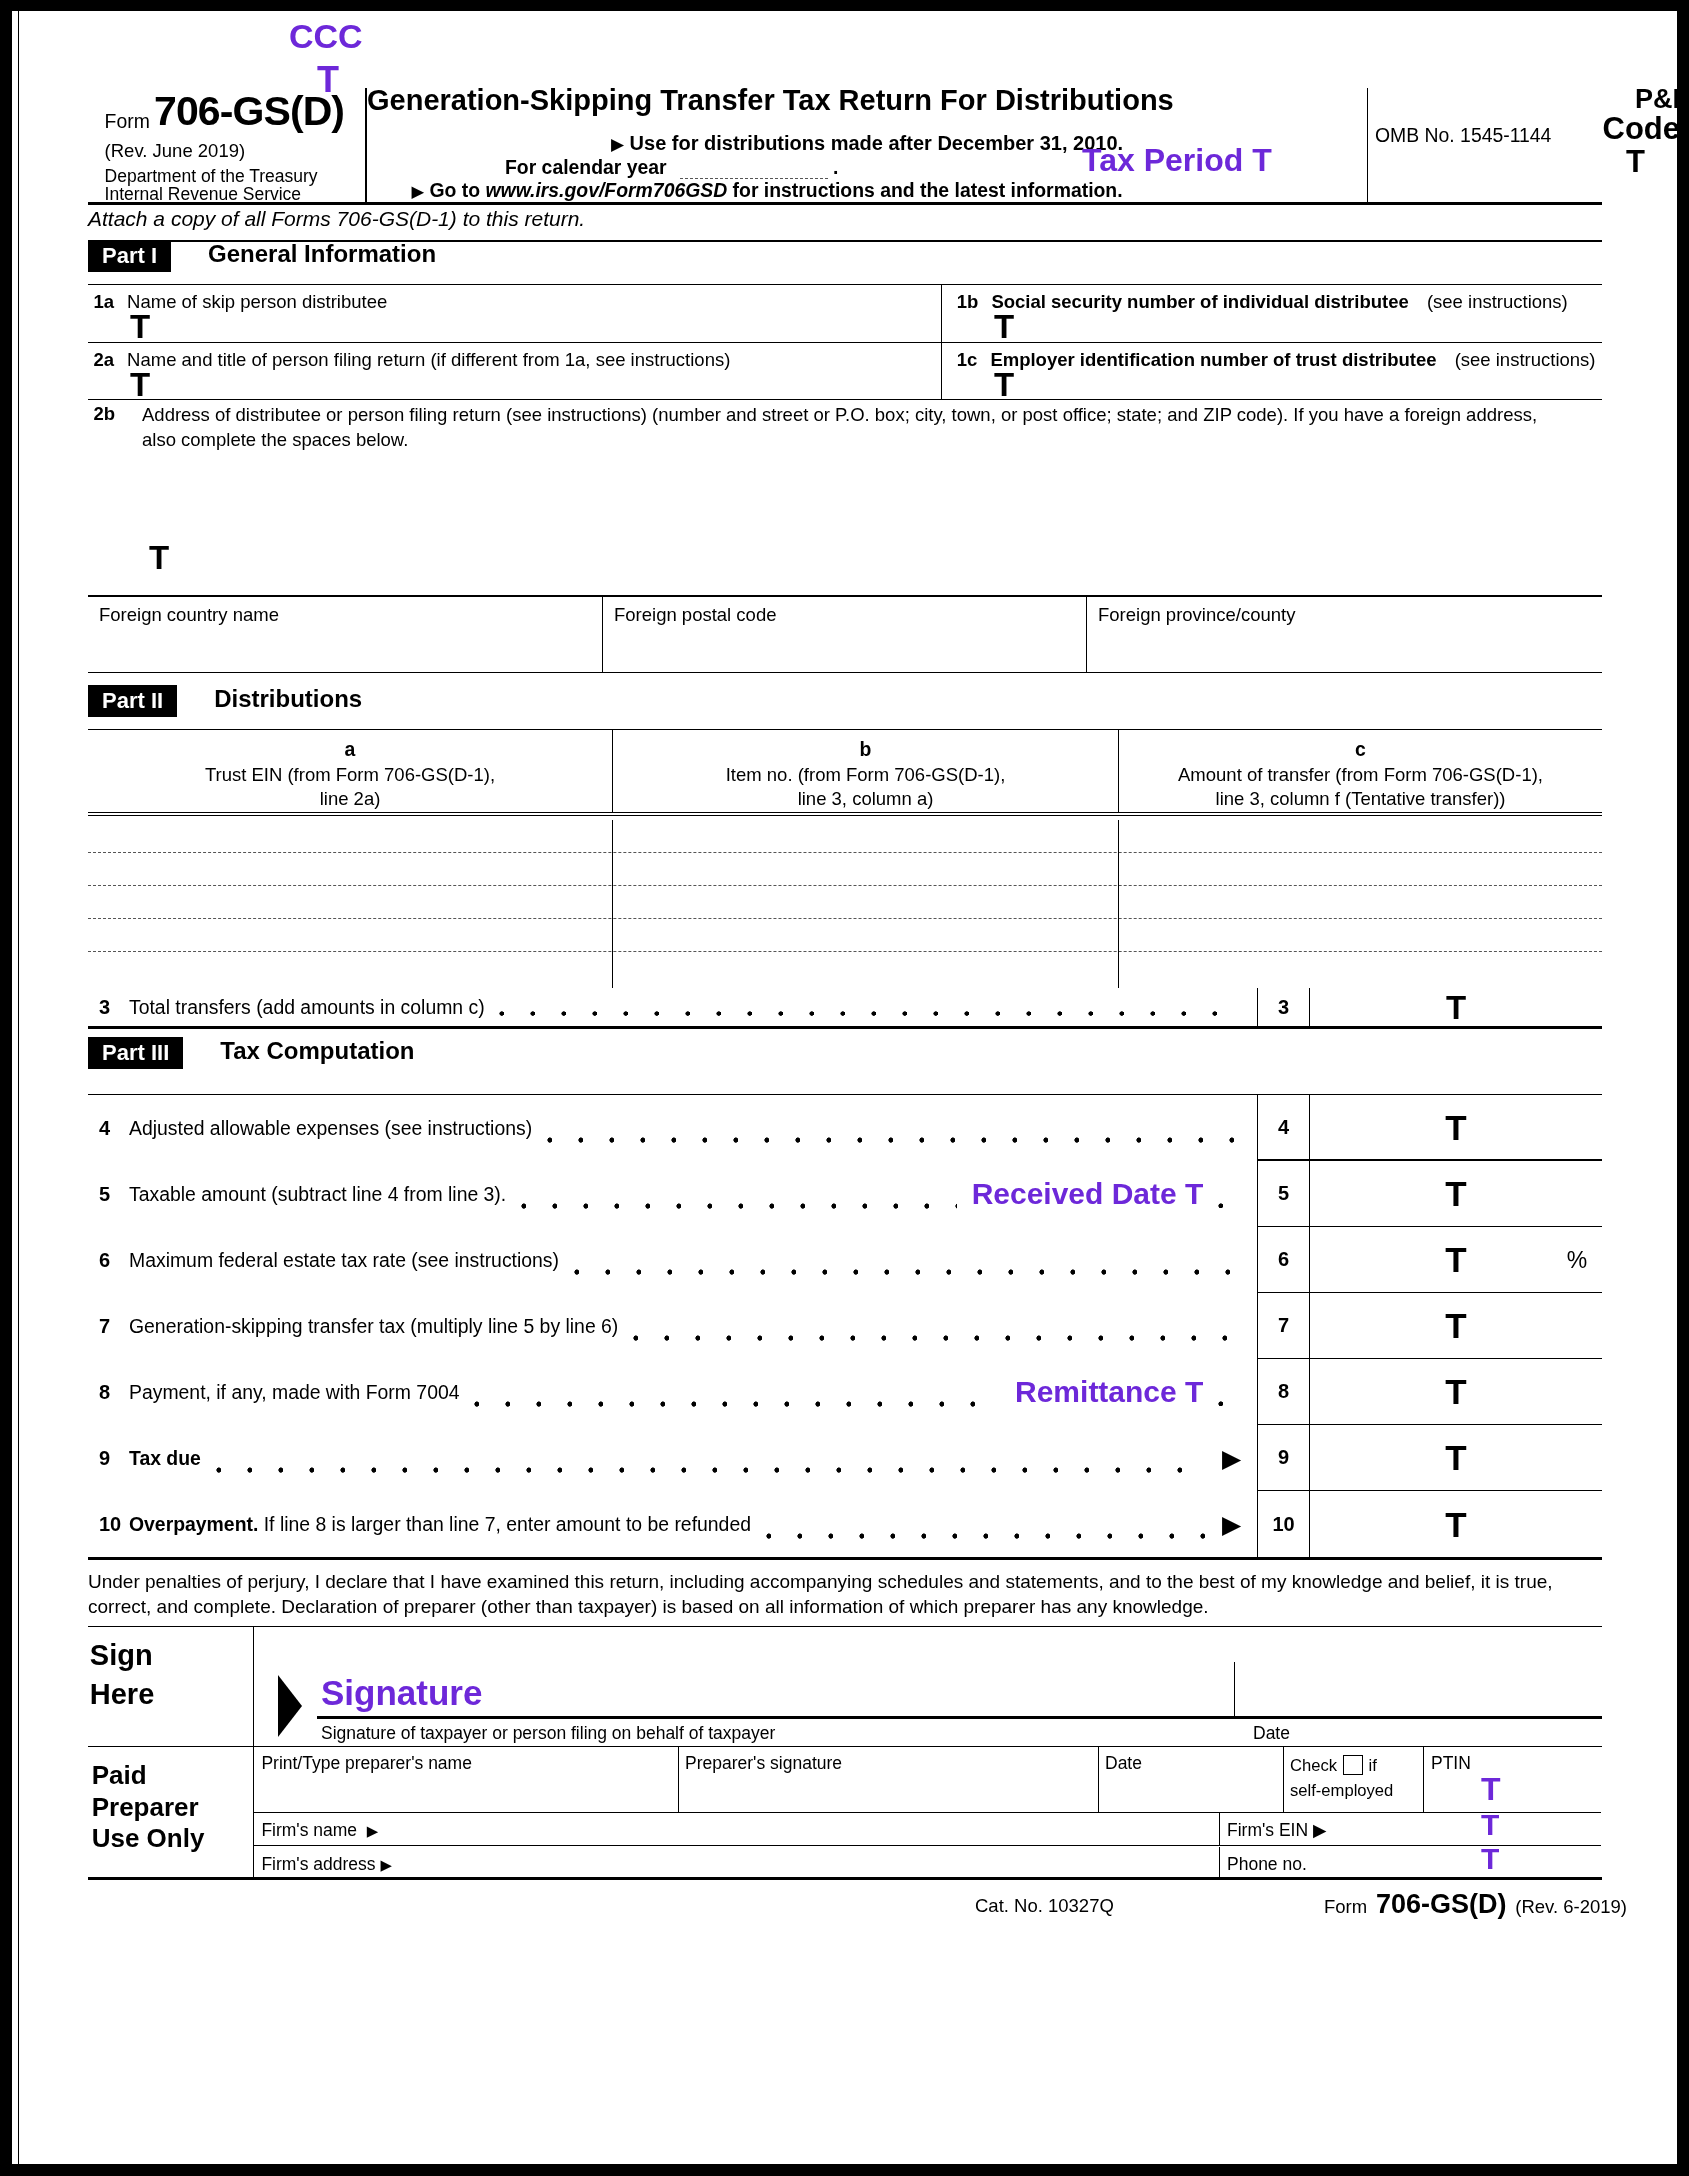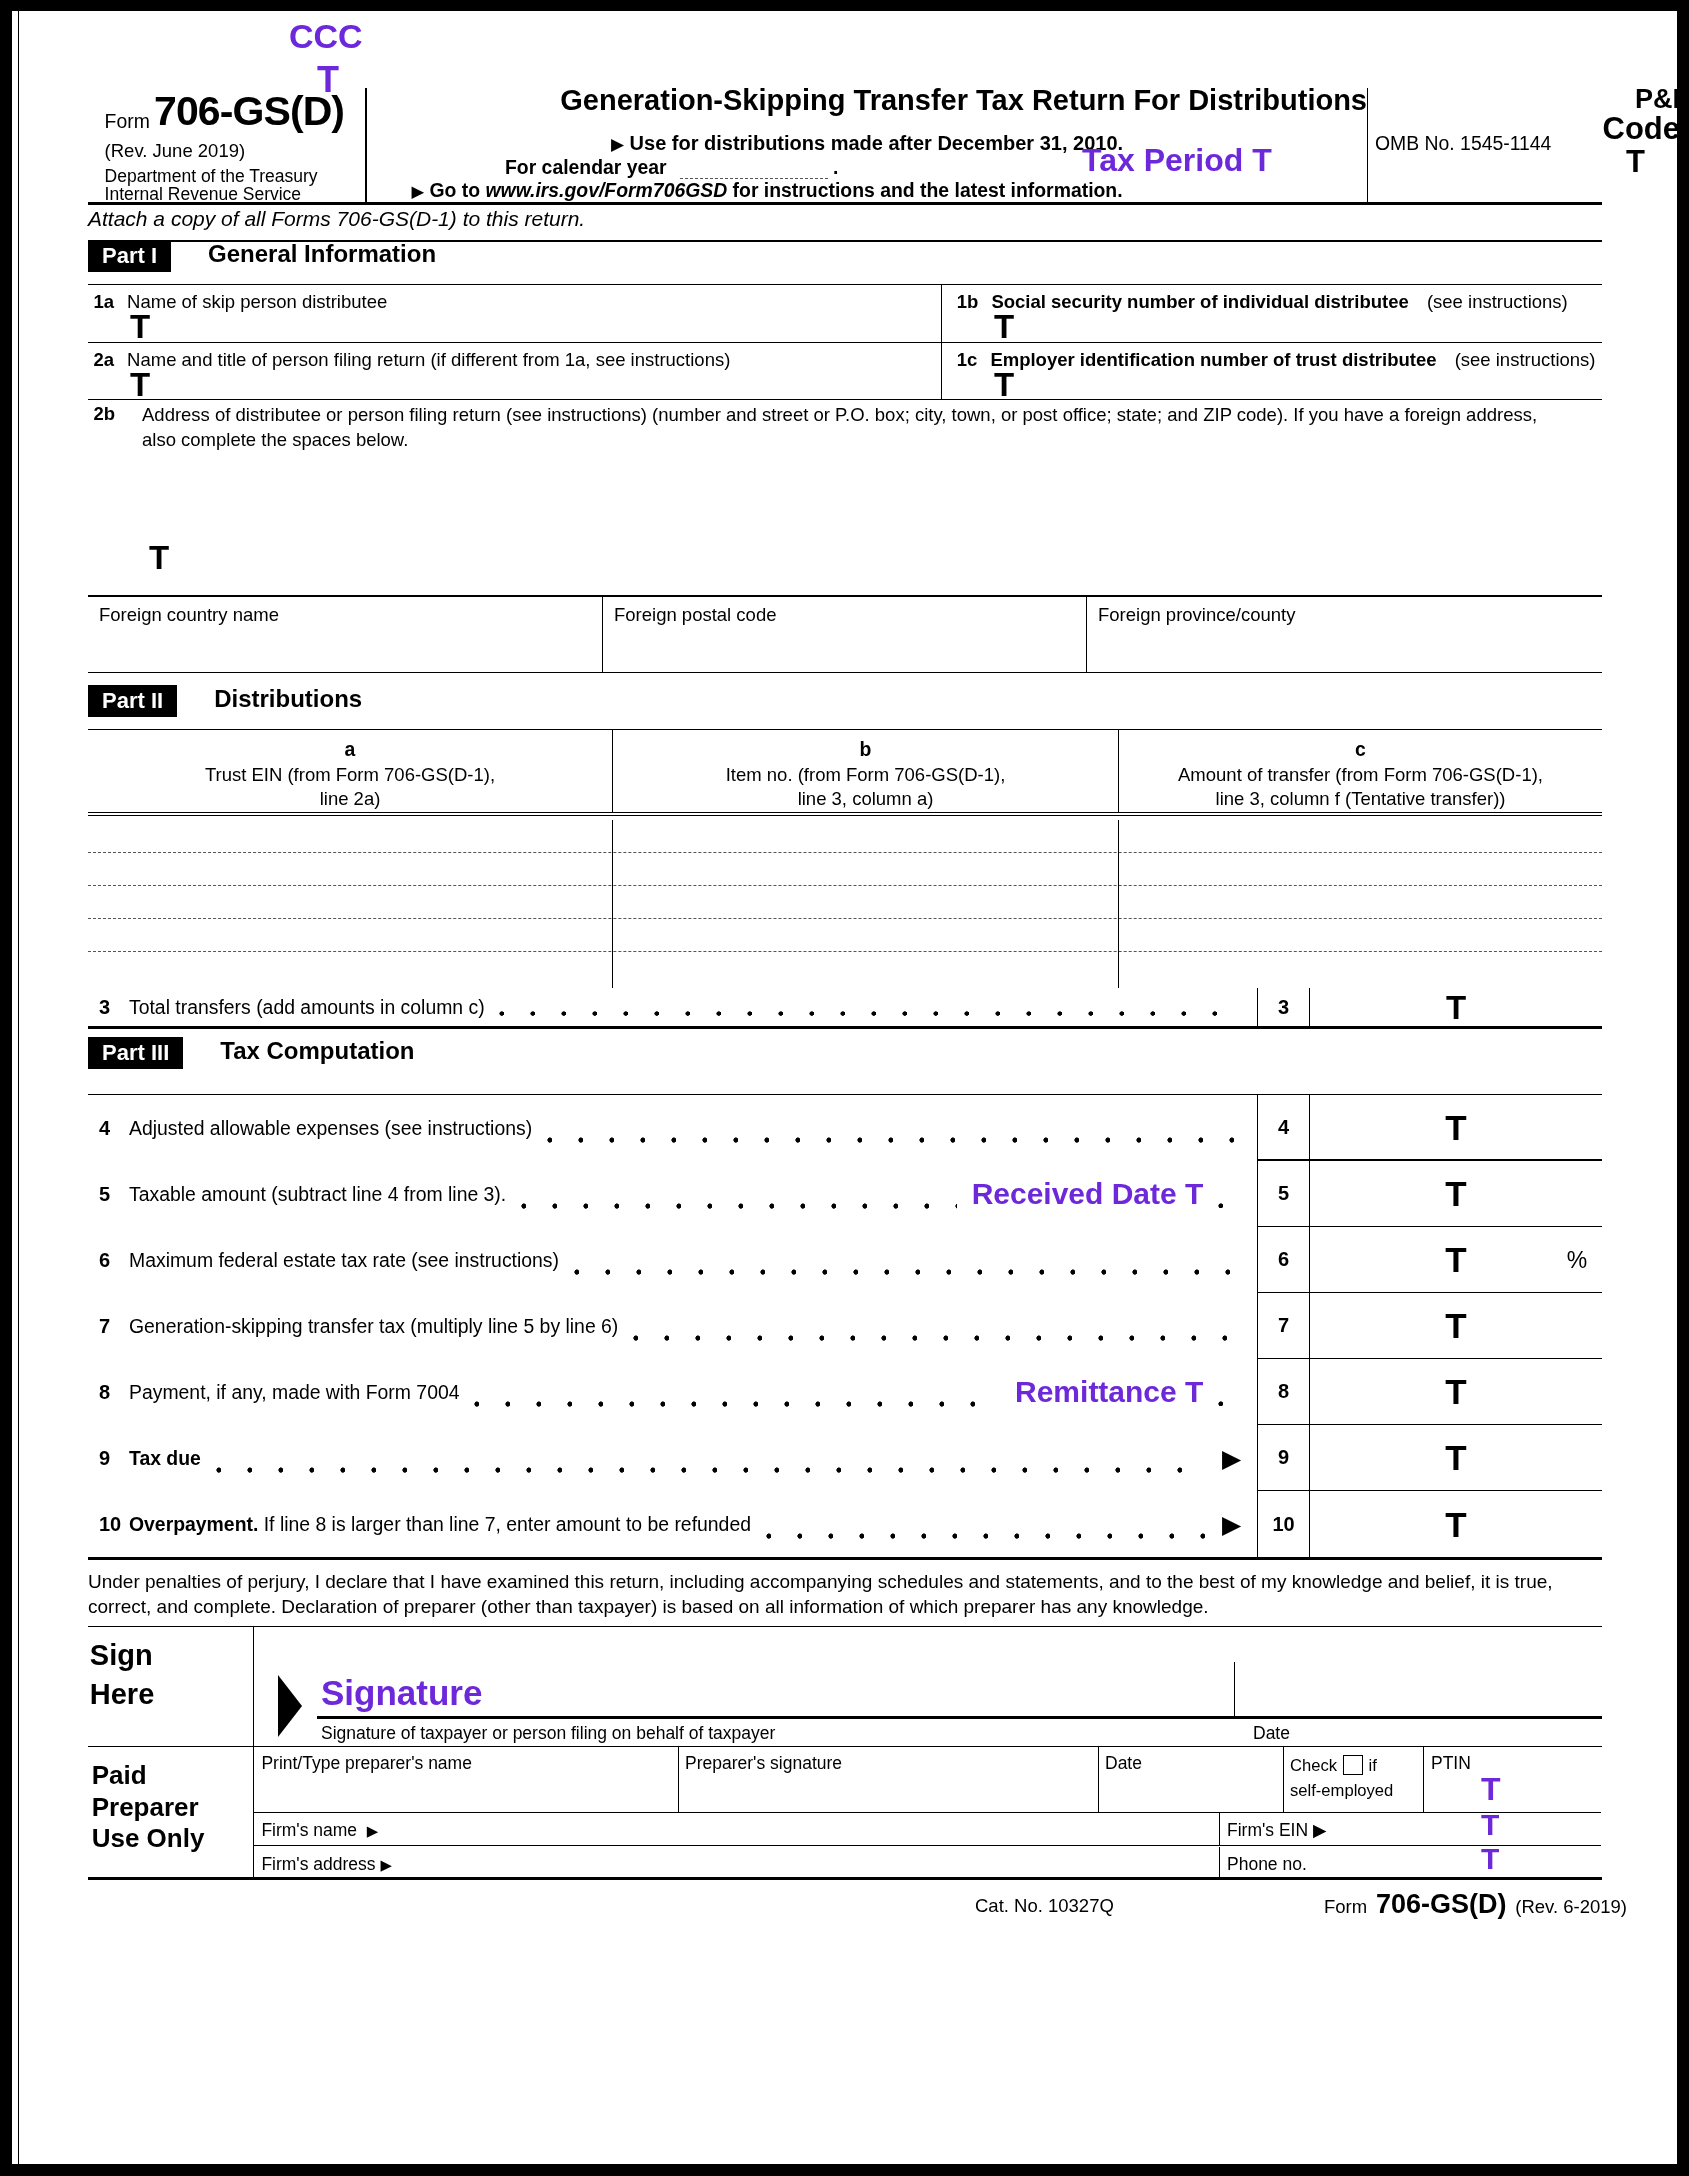--- a/index.html
+++ b/index.html
@@ -19,28 +19,28 @@
 
   
   #hdr{position:absolute;left:88px;top:88px;width:1514px;height:114px;border-bottom:3.7px solid #000}
   #hdr .formbox{position:absolute;left:0;top:0;width:277px;height:114px}
   #hdr .formbox .fl{position:absolute;left:16.6px;top:22px;font-size:19.4px}
   #hdr .formbox .fn{position:absolute;left:66px;top:0px;font-size:41px;font-weight:bold;letter-spacing:-0.9px}
   #hdr .formbox .rev{position:absolute;left:16.6px;top:52px;font-size:18.5px}
   #hdr .formbox .d1{position:absolute;left:16.6px;top:78px;font-size:17.5px}
   #hdr .formbox .d2{position:absolute;left:16.6px;top:96px;font-size:17.5px}
   #hdr .titlebox{position:absolute;left:277px;top:0;width:1000px;height:114px;border-left:2.8px solid #000;border-right:1.8px solid #000}
-  #hdr .t1{position:absolute;left:0;top:-3.7px;width:100%;text-align:right;font-size:29px;font-weight:bold}
+  #hdr .t1{position:absolute;left:0;top:-3.7px;width:100%;text-align:left;font-size:29px;font-weight:bold}
   #hdr .t2{position:absolute;left:0;top:44px;width:100%;text-align:center;font-size:20px;font-weight:bold}
   #hdr .t3{position:absolute;left:138px;top:68px;font-size:19.4px;font-weight:bold}
   #hdr .calblank{display:inline-block;width:148px;border-bottom:1.8px dashed #555;height:22px;vertical-align:bottom;margin-left:13px}
   #hdr .t4{position:absolute;left:0px;top:91px;width:80%;text-align:center;font-size:19.4px;font-weight:bold}
   #hdr .taxperiod{position:absolute;left:715px;top:54px;font-size:32px}
   #hdr .ombbox{position:absolute;left:1276px;top:0;width:237px;height:114px}
-  #hdr .omb{position:absolute;left:11px;top:44px;font-size:19.4px}
+  #hdr .omb{position:absolute;left:11px;top:36px;font-size:19.4px}
   .arrowglyph{font-size:0.85em}
   .ital{font-style:italic}
   #stamp-ccc{left:289px;top:16.6px;font-size:34px}
   #stamp-t1{left:317px;top:59px;font-size:36px}
   #stamp-pi{left:1560px;top:85px;width:120px;text-align:right;line-height:1.05}
   #stamp-pi .l1{font-size:27px;font-weight:bold}
   #stamp-pi .l2{font-size:31px;font-weight:bold}
   #stamp-pi .l3{font-size:31px;font-weight:bold;padding-right:35px}
 
   #attach{position:absolute;left:88px;top:207px;width:1514px;font-size:21px;font-style:italic;border-bottom:2.8px solid #000;padding-bottom:9px}

